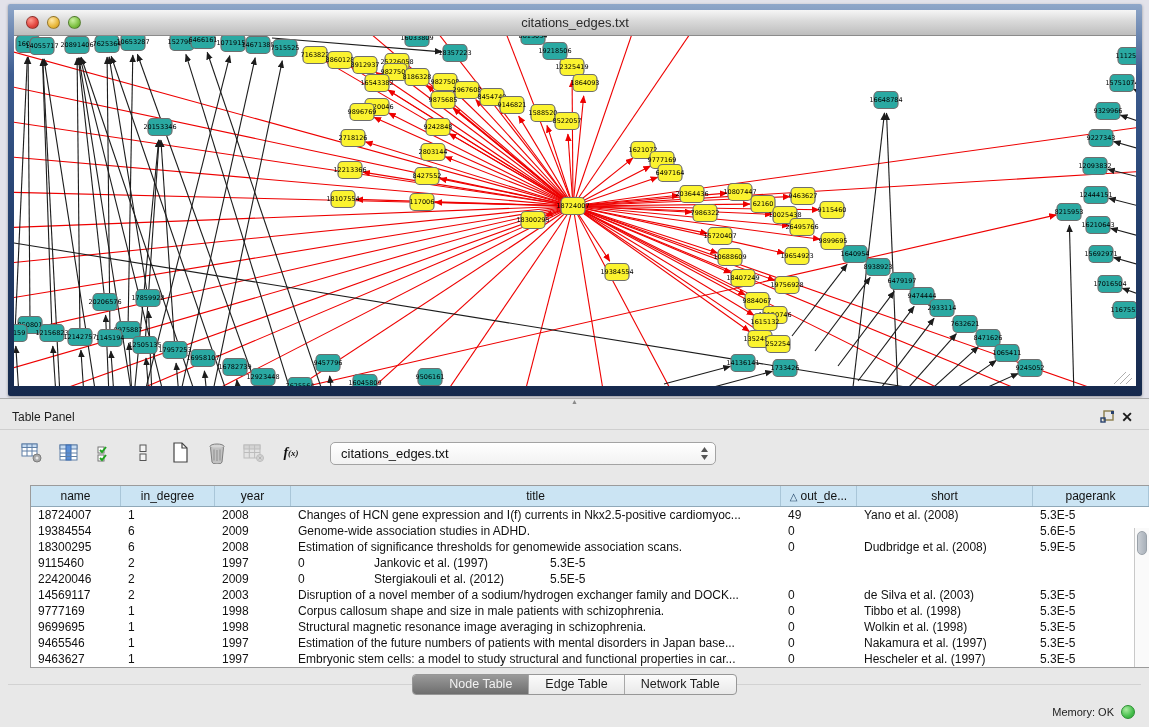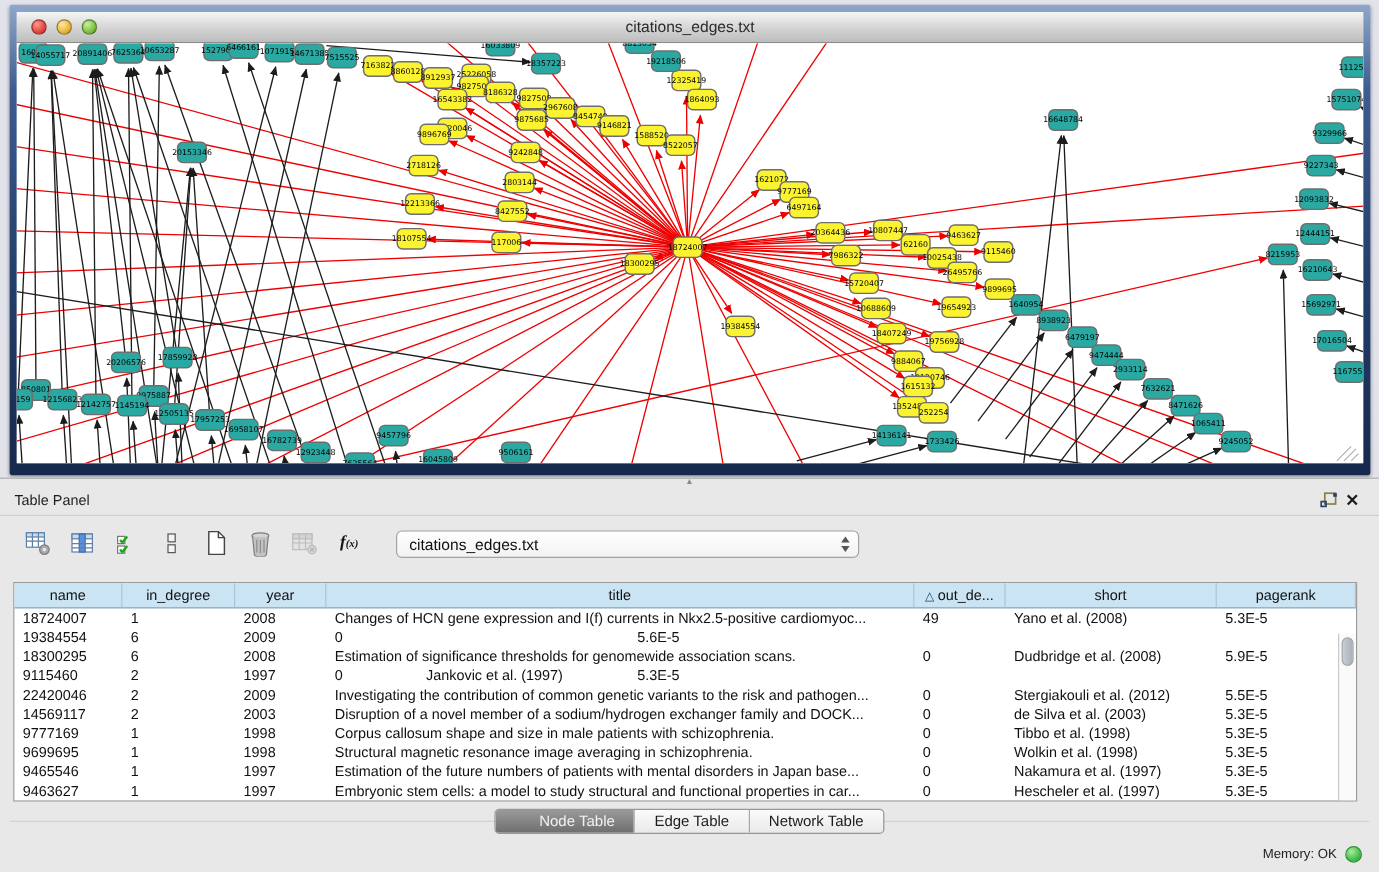--- a/index.html
+++ b/index.html
@@ -34,21 +34,21 @@
 
   #toolbar { height:46px; display:flex; align-items:center; padding-left:20px; }
   .tb-icon { width:24px; height:24px; margin-right:13px; display:flex; align-items:center; justify-content:center; }
   .fx { font-family:"Liberation Serif",serif; font-style:italic; font-weight:bold; font-size:14px; color:#111; }
   .fx small { font-size:9px; font-weight:bold; }
   #combo { margin-left:14px; width:386px; height:23px; background:linear-gradient(#FFFFFF,#F2F2F2);
     border:1px solid #A3A3A3; border-radius:5px; display:flex; align-items:center; padding:0 6px 0 10px;
     font-size:13px; color:#111; box-shadow:inset 0 1px 1px rgba(255,255,255,.8); }
   #combo .val { flex:1; }
 
-  #table-outer { position:absolute; left:11px; top:86px; width:1120px; height:183px;
+  #table-outer { position:absolute; left:30px; top:86px; width:1120px; height:183px;
     border:1px solid #9B9B9B; background:#fff; display:flex; flex-direction:column; }
   #thead { display:flex; height:21px; flex:0 0 21px; background:#CBE4F3; border-bottom:1px solid #8FA8B8; }
   .th { font-size:12px; color:#111; text-align:center; line-height:20px; border-right:1px solid #A9C6D8;
     overflow:hidden; white-space:nowrap; }
   .th .sortglyph { font-size:10px; color:#246; margin-right:3px; }
   #tbody { flex:1; position:relative; overflow:hidden; }
   .tr { display:flex; height:16px; }
   .td { font-size:12px; color:#111; line-height:16px; padding-left:7px; overflow:hidden; white-space:nowrap; }
   #vscroll { position:absolute; right:0; top:21px; bottom:0; width:15px; background:#FAFAFA; border-left:1px solid #C9C9C9; }
   #vthumb { position:absolute; left:2px; top:3px; width:10px; height:24px; border-radius:5px;
@@ -760,20 +760,21 @@
           <div class="td" style="width: 76px;">2008</div>
           <div class="td" style="width: 490px;">Changes of HCN gene expression and I(f) currents in Nkx2.5-positive cardiomyoc...</div>
           <div class="td" style="width: 76px;">49</div>
           <div class="td" style="width: 176px;">Yano et al. (2008)</div>
           <div class="td" style="flex: 1 1 0%;">5.3E-5</div>
         </div>
         <div class="tr">
           <div class="td" style="width: 90px;">19384554</div>
           <div class="td" style="width: 94px;">6</div>
           <div class="td" style="width: 76px;">2009</div>
+          <div class="td" style="width: 490px;">Genome-wide association studies in ADHD.</div>
           <div class="td" style="width: 76px;">0</div>
           <div class="td" style="width: 176px; margin-top: 25px;">Franke et al. (2009)</div>
           <div class="td" style="flex: 1 1 0%;">5.6E-5</div>
         </div>
         <div class="tr">
           <div class="td" style="width: 90px;">18300295</div>
           <div class="td" style="width: 94px;">6</div>
           <div class="td" style="width: 76px;">2008</div>
           <div class="td" style="width: 490px;">Estimation of significance thresholds for genomewide association scans.</div>
           <div class="td" style="width: 76px;">0</div>
@@ -785,21 +786,20 @@
           <div class="td" style="width: 94px;">2</div>
           <div class="td" style="width: 76px;">1997</div>
           <div class="td" style="width: 76px;">0</div>
           <div class="td" style="width: 176px;">Jankovic et al. (1997)</div>
           <div class="td" style="flex: 1 1 0%;">5.3E-5</div>
         </div>
         <div class="tr">
           <div class="td" style="width: 90px;">22420046</div>
           <div class="td" style="width: 94px;">2</div>
           <div class="td" style="width: 76px;">2009</div>
-          <div class="td" style="width: 490px;">Investigating the contribution of common genetic variants to the risk and pathogen...</div>
           <div class="td" style="width: 76px;">0</div>
           <div class="td" style="width: 176px;">Stergiakouli et al. (2012)</div>
           <div class="td" style="flex: 1 1 0%;">5.5E-5</div>
         </div>
         <div class="tr">
           <div class="td" style="width: 90px;">14569117</div>
           <div class="td" style="width: 94px;">2</div>
           <div class="td" style="width: 76px;">2003</div>
           <div class="td" style="width: 490px;">Disruption of a novel member of a sodium/hydrogen exchanger family and DOCK...</div>
           <div class="td" style="width: 76px;">0</div>

